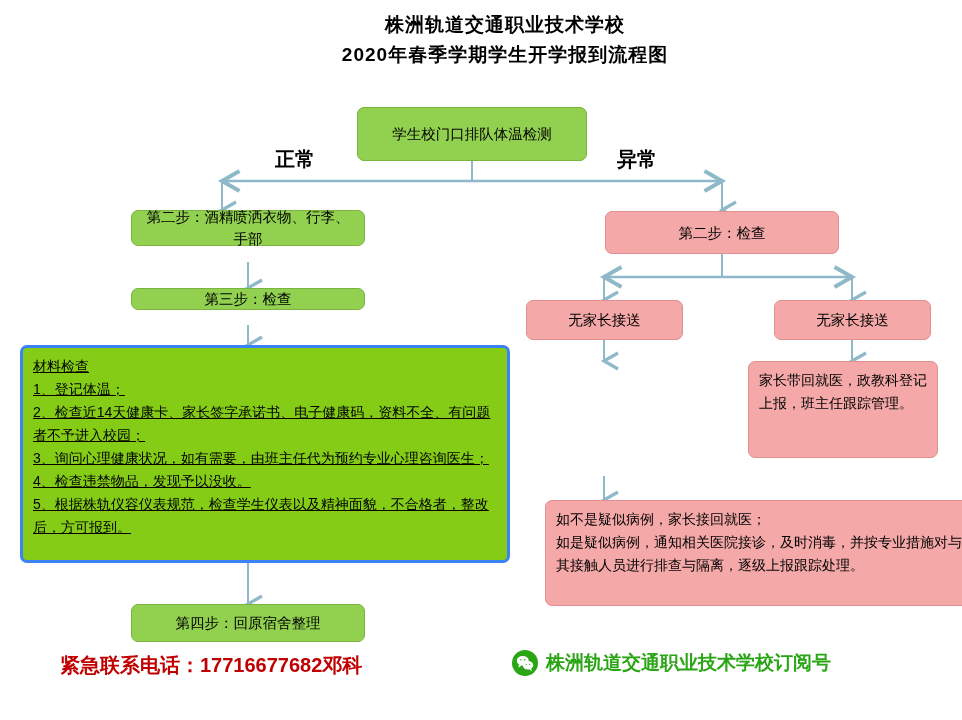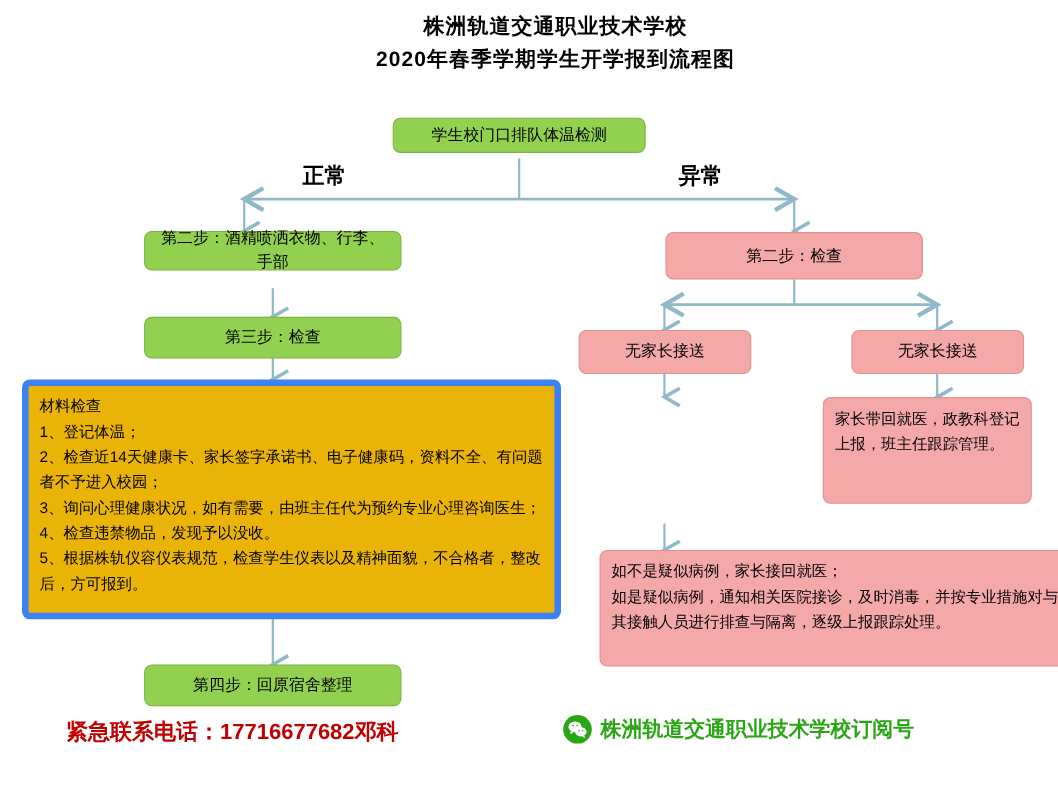--- a/index.html
+++ b/index.html
@@ -48,22 +48,23 @@
   }
   .green {
     background: #92d050;
     border: 1px solid #7ab33f;
   }
   .pink {
     background: #f4a8a8;
     border: 1px solid #e09090;
   }
   .lightgreen-box {
-    background: #eab308;
-    border: 6px solid #3b82f6;
+    background: #84cc16;
+    border: 3px solid #3b82f6;
+    text-decoration: underline;
   }
   .node.textblock {
     display: block;
     text-align: left;
     font-size: 14px;
     line-height: 23px;
     padding: 7px 10px;
   }
 
   .label {
@@ -157,25 +158,25 @@
 
     <line x1="604" y1="339" x2="604" y2="361" stroke="#8fb9c8" stroke-width="2" marker-end="url(#arrowdown)"></line>
     <line x1="852" y1="339" x2="852" y2="361" stroke="#8fb9c8" stroke-width="2" marker-end="url(#arrowdown)"></line>
 
     <line x1="604" y1="476" x2="604" y2="500" stroke="#8fb9c8" stroke-width="2" marker-end="url(#arrowdown)"></line>
   </svg>
 
   <div class="label" style="left:275px; top:146px;">正常</div>
   <div class="label" style="left:617px; top:146px;">异常</div>
 
-  <div class="node green" style="left:357px; top:107px; width:230px; height:32px;">学生校门口排队体温检测</div>
+  <div class="node green" style="left:357px; top:107px; width:230px; height:54px;">学生校门口排队体温检测</div>
 
   <div class="node green" style="left:131px; top:210px; width:234px; height:36px;">第二步：酒精喷洒衣物、行李、手部</div>
 
-  <div class="node green" style="left:131px; top:288px; width:234px; height:38px;text-align:right;">第三步：检查</div>
+  <div class="node green" style="left:131px; top:288px; width:234px; height:22px;text-align:right;">第三步：检查</div>
 
   <div class="node lightgreen-box textblock" style="left:20px; top:345px; width:490px; height:218px; white-space:pre-line;">材料检查
 1、登记体温；
 2、检查近14天健康卡、家长签字承诺书、电子健康码，资料不全、有问题者不予进入校园；
 3、询问心理健康状况，如有需要，由班主任代为预约专业心理咨询医生；
 4、检查违禁物品，发现予以没收。
 5、根据株轨仪容仪表规范，检查学生仪表以及精神面貌，不合格者，整改后，方可报到。</div>
 
   <div class="node green" style="left:131px; top:604px; width:234px; height:38px;">第四步：回原宿舍整理</div>
 

